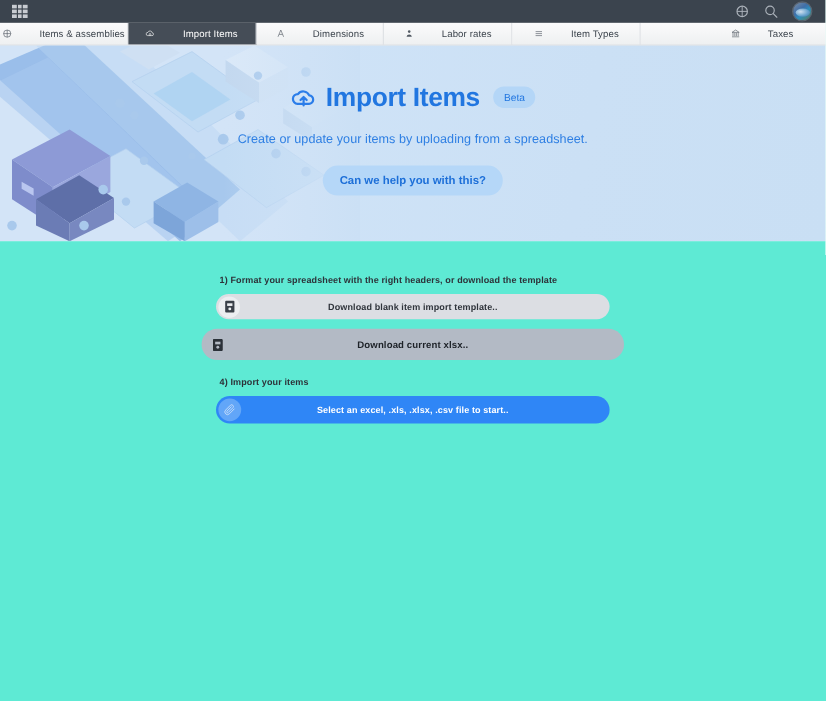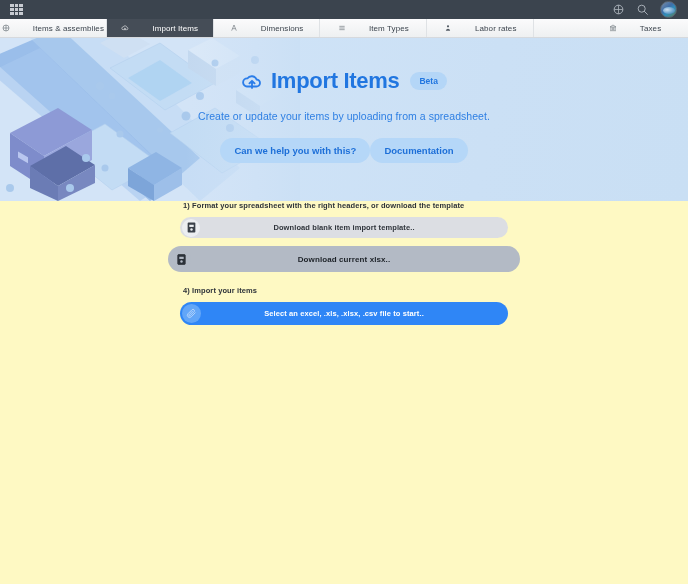--- a/index.html
+++ b/index.html
@@ -113,21 +113,21 @@
   .hero-title {
     font-size: 22px;
     font-weight: bold;
     color: #2176e0;
     letter-spacing: -0.3px;
   }
   .badge {
     background: #b4d6f7;
     color: #2176e0;
     font-size: 8.5px;
-    font-weight: bold;
+    font-weight: normal;
     padding: 4px 9px;
     border-radius: 10px;
     margin-left: 3px;
   }
   .hero-sub {
     margin-top: 16px;
     font-size: 10.5px;
     color: #2e7fe3;
     letter-spacing: .05px;
   }
@@ -142,22 +142,23 @@
     font-weight: bold;
     padding: 7px 14px;
     border-radius: 13px;
     border: none;
     cursor: pointer;
     font-family: inherit;
   }
 
   
   .main {
-    background: #fef9c3;
+    background: #5eead4;
     height: calc(584px - 19px - 19px - 163px);
+    padding-top: 28px;
     position: relative;
   }
   .content {
     width: 328px;
     margin: 0 auto;
   }
   .step-label {
     font-size: 7.5px;
     color: #2d3239;
     font-weight: bold;
@@ -273,31 +274,31 @@
 
   <div class="tab">
     <svg class="tab-icon" viewBox="0 0 24 24">
       <path d="M12 3 5 20M12 3l7 17M8 14h8"></path>
     </svg>
     <span>Dimensions</span>
   </div>
 
   <div class="tab">
     <svg class="tab-icon" viewBox="0 0 24 24">
-      <path d="M4 7h16M4 12h16M4 17h16"></path>
-    </svg>
-    <span>Item Types</span>
-  </div>
-
-  <div class="tab">
-    <svg class="tab-icon" viewBox="0 0 24 24">
       <circle cx="12" cy="7" r="3.2" fill="#525a63" stroke="none"></circle>
       <path d="M5.5 20c.6-4 3.4-6 6.5-6s5.9 2 6.5 6z" fill="#525a63" stroke="none"></path>
     </svg>
     <span>Labor rates</span>
+  </div>
+
+  <div class="tab">
+    <svg class="tab-icon" viewBox="0 0 24 24">
+      <path d="M4 7h16M4 12h16M4 17h16"></path>
+    </svg>
+    <span>Item Types</span>
   </div>
 
 
   <div class="tab">
     <svg class="tab-icon" viewBox="0 0 24 24">
       <path d="M12 3 3 9h18zM5.5 10v8M10 10v8M14 10v8M18.5 10v8M3 20h18"></path>
     </svg>
     <span>Taxes</span>
   </div>
 </div>
@@ -377,21 +378,20 @@
       <svg class="cloud-icon" viewBox="0 0 24 24">
         <path d="M6.5 18h10.2a3.8 3.8 0 0 0 .4-7.6A5.9 5.9 0 0 0 6.9 9.2 4.2 4.2 0 0 0 6.5 18z"></path>
         <path d="M12 19.5V12M9.2 14.6 12 11.8l2.8 2.8"></path>
       </svg>
       <span class="hero-title">Import Items</span>
       <span class="badge">Beta</span>
     </div>
     <div class="hero-sub">Create or update your items by uploading from a spreadsheet.</div>
     <div class="hero-btns">
       <button class="hero-btn">Can we help you with this?</button>
-      <button class="hero-btn">Documentation</button>
     </div>
   </div>
 </div>
 
 <div class="main">
   <div class="content">
 
     <div class="step-label">1) Format your spreadsheet with the right headers, or download the template</div>
 
     <button class="row-btn btn-template">

